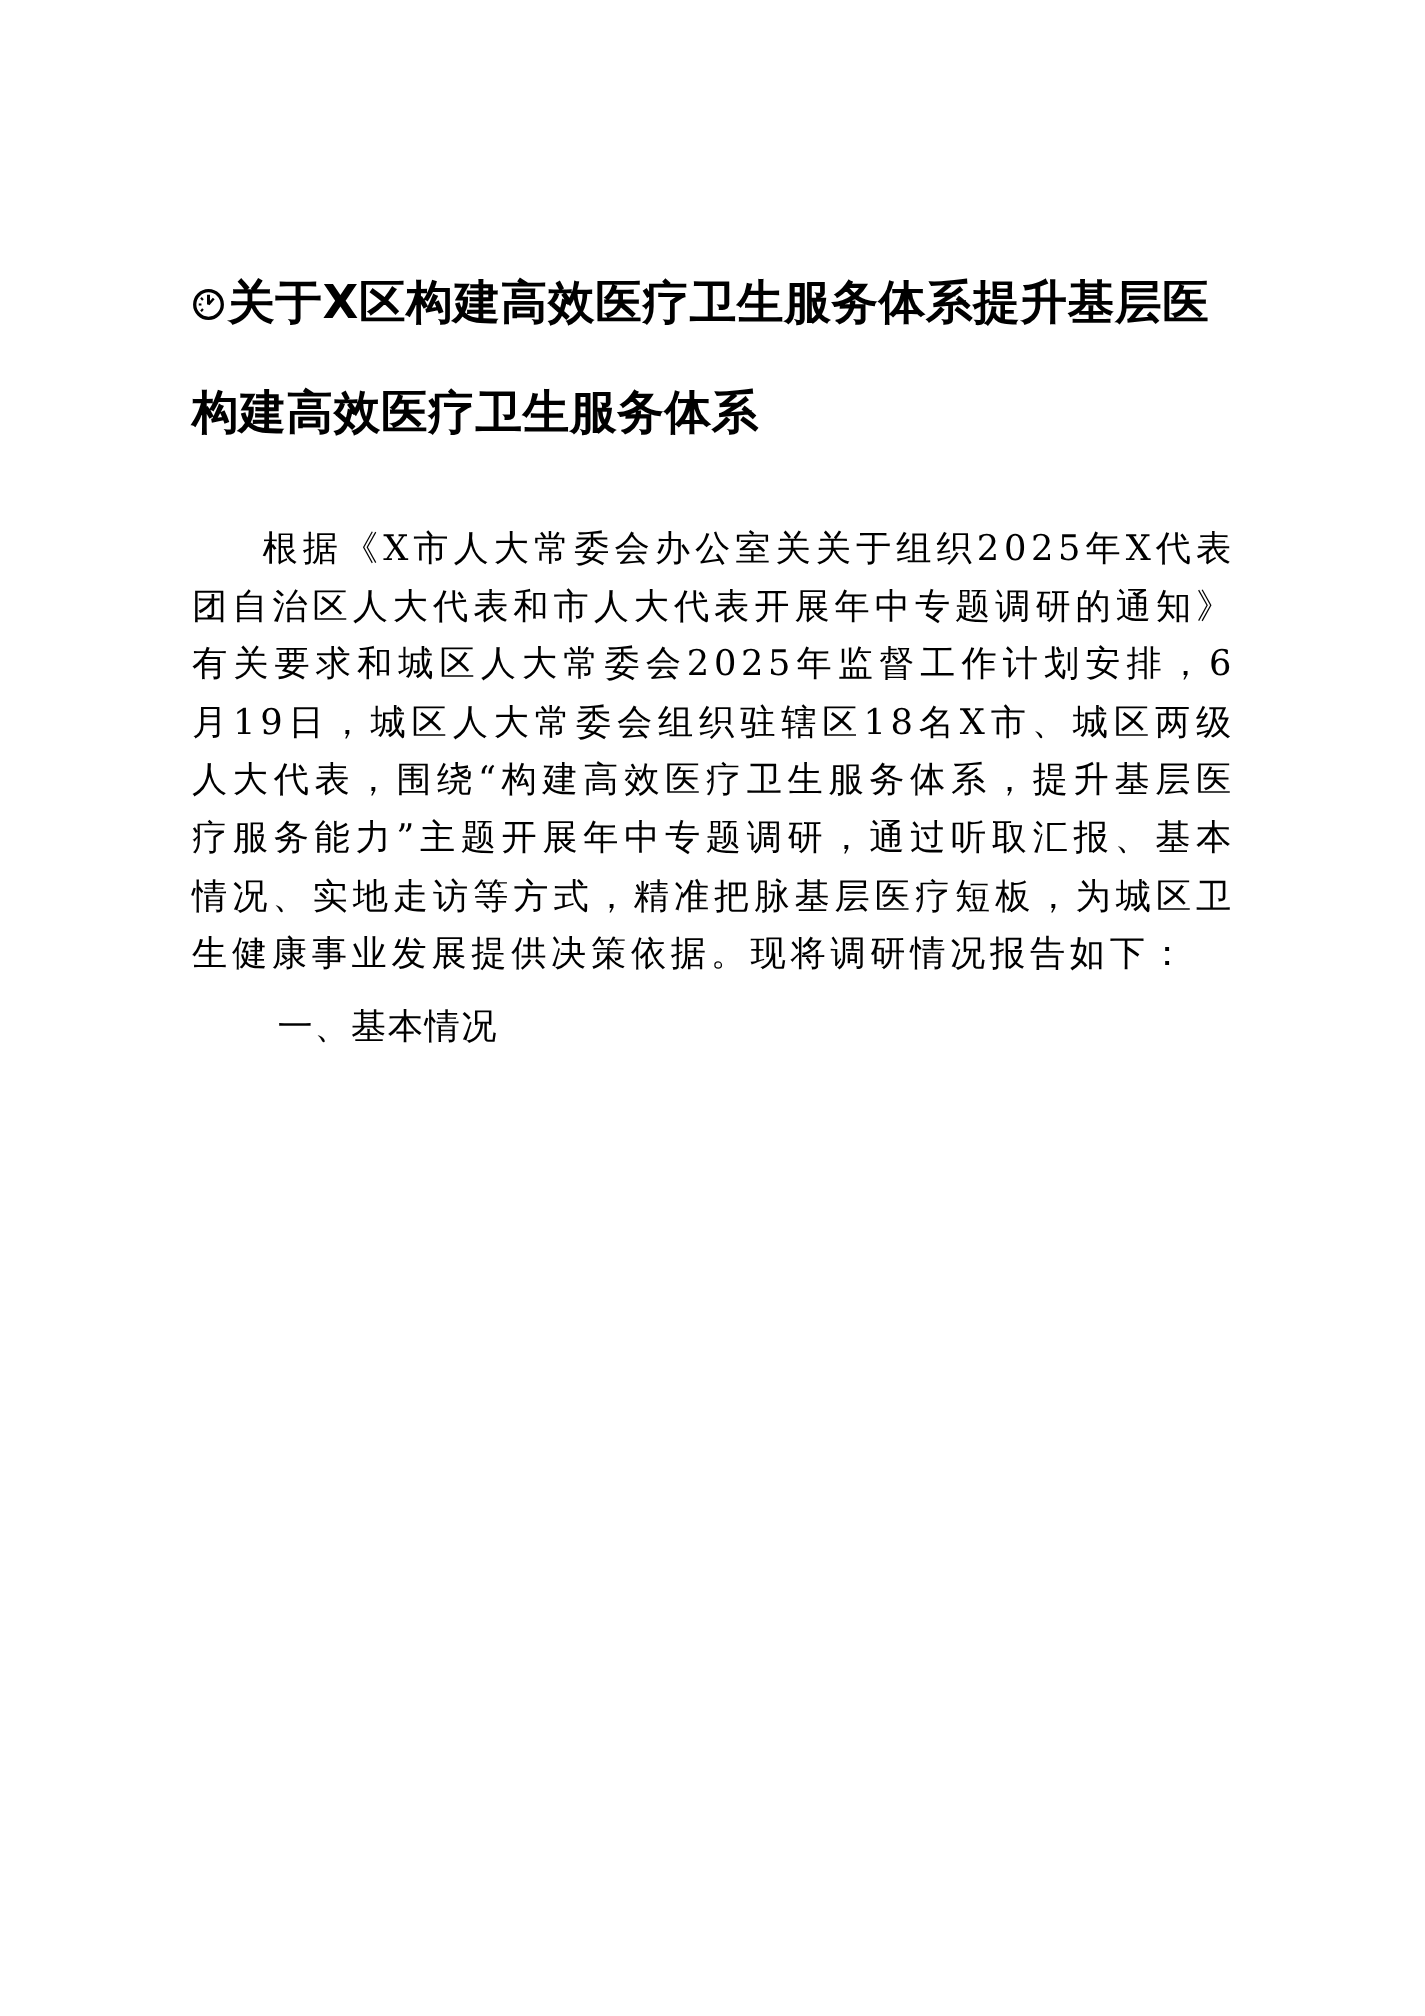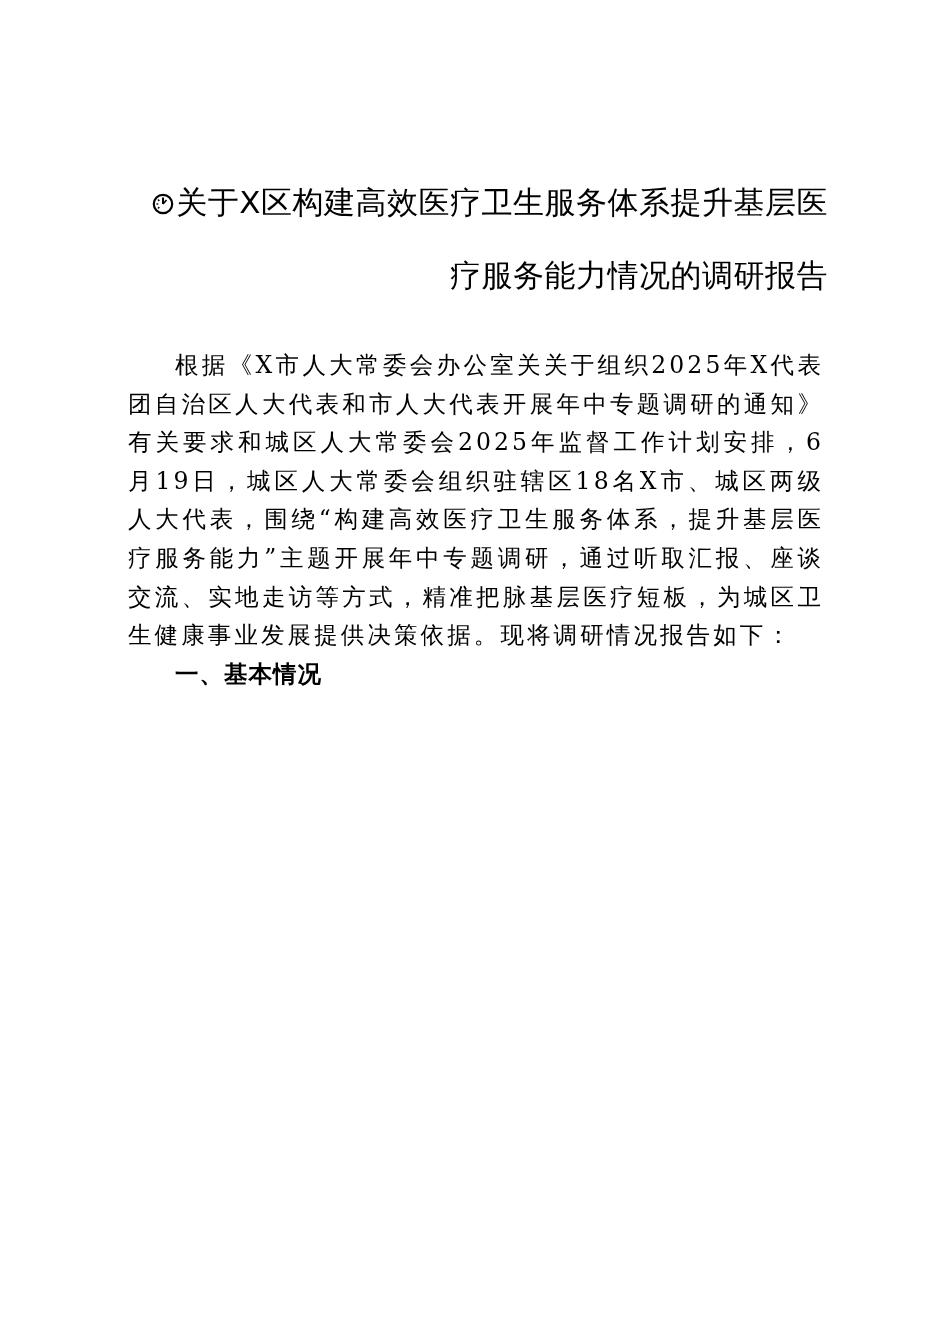--- a/index.html
+++ b/index.html
@@ -19,23 +19,23 @@
       position: absolute;
       left: 0; top: 0;
       width: 950px; height: 1344px;
       background: #ffffff;
     }
     .title {
       position: absolute;
       left: 128px;
       top: 166px;
       width: 700px;
-      text-align: right;
+      text-align: left;
       font-family: "DejaVu Sans", "Liberation Sans", sans-serif;
-      font-weight: normal;
+      font-weight: bold;
       font-size: 31px;
       line-height: 73px;
       letter-spacing: 0.5px;
     }
     .title .clock {
       display: inline-block;
       width: 22px;
       height: 22px;
       vertical-align: -2px;
       margin-right: 2px;
@@ -49,23 +49,23 @@
       line-height: 38.6px;
       text-align: justify;
       text-justify: inter-character;
       letter-spacing: 3.1px;
     }
     .body-text p {
       margin: 0;
       text-indent: 2em;
     }
     .body-text h2 {
-      margin: 0;
+      margin: 10px;
       font-size: 23.5px;
-      font-weight: bold;
+      font-weight: normal;
       font-family: "DejaVu Sans", "Liberation Sans", sans-serif;
       text-indent: 2em;
       line-height: 38.6px;
       letter-spacing: 1px;
     }
   </style>
 </head>
 <body>
 
 <div class="page">
@@ -74,21 +74,21 @@
     <span class="clock">
       <svg width="22" height="22" viewBox="0 0 22 22">
         <circle cx="11" cy="11" r="9.2" fill="none" stroke="#000" stroke-width="2.2"></circle>
         <line x1="11" y1="11" x2="11" y2="4.5" stroke="#000" stroke-width="2"></line>
         <line x1="11" y1="11" x2="14.5" y2="7" stroke="#000" stroke-width="1.6"></line>
         <line x1="6" y1="6.5" x2="7.3" y2="8" stroke="#000" stroke-width="1.4"></line>
         <line x1="4.5" y1="11" x2="6.3" y2="11" stroke="#000" stroke-width="1.4"></line>
         <line x1="6" y1="15.5" x2="7.3" y2="14" stroke="#000" stroke-width="1.4"></line>
       </svg>
     </span><span>关于X区构建高效医疗卫生服务体系提升基层医</span><br>
-    <span>疗服务能力情况的调研报告</span>
+    <span>构建高效医疗卫生服务体系</span>
   </div>
 
   <div class="body-text">
-    <p>根据《X市人大常委会办公室关关于组织2025年X代表团自治区人大代表和市人大代表开展年中专题调研的通知》有关要求和城区人大常委会2025年监督工作计划安排，6月19日，城区人大常委会组织驻辖区18名X市、城区两级人大代表，围绕“构建高效医疗卫生服务体系，提升基层医疗服务能力”主题开展年中专题调研，通过听取汇报、座谈交流、实地走访等方式，精准把脉基层医疗短板，为城区卫生健康事业发展提供决策依据。现将调研情况报告如下：</p>
+    <p>根据《X市人大常委会办公室关关于组织2025年X代表团自治区人大代表和市人大代表开展年中专题调研的通知》有关要求和城区人大常委会2025年监督工作计划安排，6月19日，城区人大常委会组织驻辖区18名X市、城区两级人大代表，围绕“构建高效医疗卫生服务体系，提升基层医疗服务能力”主题开展年中专题调研，通过听取汇报、基本情况、实地走访等方式，精准把脉基层医疗短板，为城区卫生健康事业发展提供决策依据。现将调研情况报告如下：</p>
     <h2>一、基本情况</h2>
   </div>
 
 </div>
 
 </body></html>

